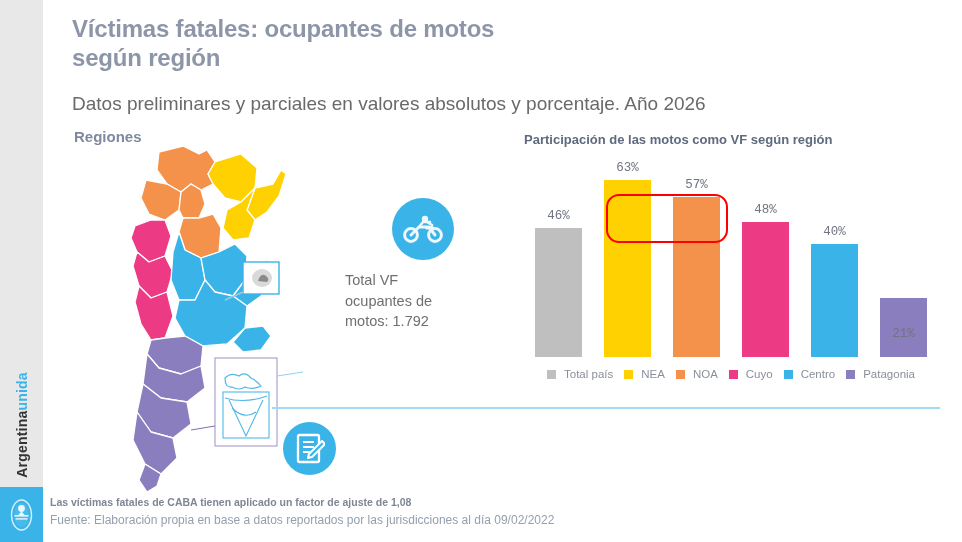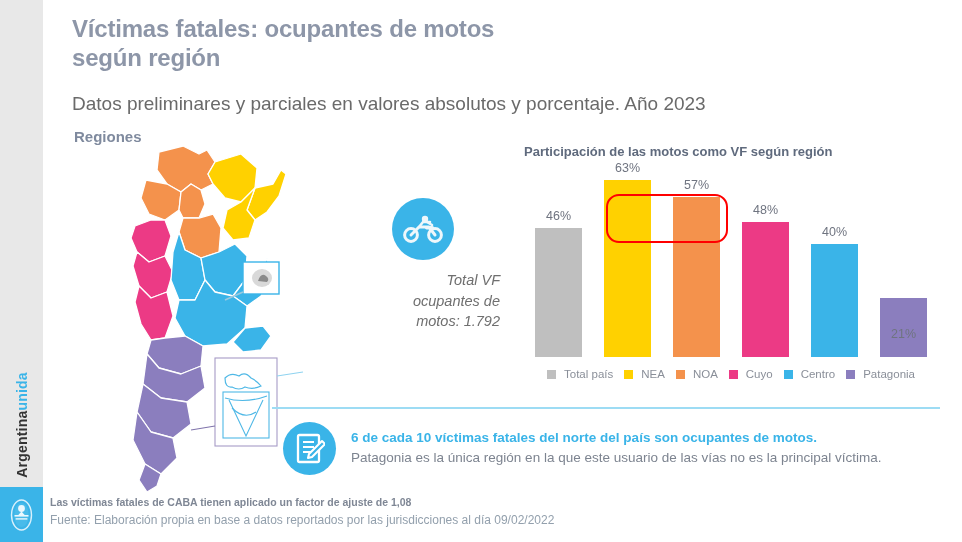--- a/index.html
+++ b/index.html
@@ -44,38 +44,38 @@
 
   
   .regiones-label{
     position:absolute;left:74px;top:128px;
     font-size:15px;font-weight:bold;color:#7f8a9e;
   }
   .map-wrap{position:absolute;left:95px;top:140px;width:215px;height:355px;}
   .map-wrap svg{display:block;}
 
   
-  .kpi{position:absolute;left:345px;top:198px;width:155px;text-align:right;font-style:italic;}
+  .kpi{position:absolute;left:345px;top:198px;width:155px;text-align:left;}
   .kpi-circle{
     width:62px;height:62px;border-radius:50%;background:#3ab4e8;
     margin:0 auto 10px auto;display:flex;align-items:center;justify-content:center;
   }
   .kpi-text{font-size:14.5px;color:#6f6f6f;line-height:1.42;}
 
   
   .chart-title{
-    position:absolute;left:524px;top:144px;
+    position:absolute;left:524px;top:132px;
     font-size:13px;font-weight:bold;color:#5f6a7d;
   }
   .chart{position:absolute;left:524px;top:160px;width:414px;height:200px;}
   .plot{position:absolute;left:0;top:0;width:414px;height:197px;}
   .bar{position:absolute;bottom:0;}
   .bar-label{
     position:absolute;font-size:12.5px;color:#6f7480;
-    text-align:center;white-space:nowrap;
+    text-align:center;white-space:nowrap;font-family:Liberation Mono, monospace;
   }
   .highlight-box{
     position:absolute;left:82px;top:34px;width:122px;height:49px;
     border:2.6px solid #ff0000;border-radius:13px;box-sizing:border-box;
     pointer-events:none;
   }
   .legend{
     position:absolute;left:524px;top:368px;width:414px;
     display:flex;justify-content:center;align-items:center;gap:11px;
   }
@@ -132,21 +132,21 @@
       <rect x="6.5" y="17" width="14" height="1.6" fill="#eaf8fe"></rect>
       <rect x="7.6" y="20.2" width="11.8" height="1.4" fill="#eaf8fe"></rect>
       <path d="M13.5 13.4 L10.3 17 L16.7 17 Z" fill="#eaf8fe"></path>
     </svg>
   </div>
 
   <div class="title">
     <div>Víctimas fatales: ocupantes de motos</div>
     <div>según región</div>
   </div>
-  <div class="subtitle">Datos preliminares y parciales en valores absolutos y porcentaje. Año 2023</div>
+  <div class="subtitle">Datos preliminares y parciales en valores absolutos y porcentaje. Año 2026</div>
 
   <div class="regiones-label">Regiones</div>
 
   <div class="map-wrap">
     <svg width="215" height="355" viewBox="0 0 215 355" aria-hidden="true">
       <g stroke="#ffffff" stroke-width="1.3" stroke-linejoin="round">
 
         <path d="M64 12 L88 6 L104 14 L112 10 L120 22 L113 34 L118 44 L106 50 L96 44 L86 52 L72 44 L62 30 Z" fill="#f4924c"></path>
         <path d="M51 40 L72 44 L86 52 L84 70 L70 80 L54 74 L46 58 Z" fill="#f4924c"></path>
         <path d="M86 52 L96 44 L106 50 L110 64 L104 78 L88 78 L84 70 Z" fill="#f4924c"></path>
@@ -261,24 +261,20 @@
   <div class="callout">
     <div class="callout-icon">
       <svg width="30" height="32" viewBox="0 0 30 32" aria-hidden="true">
         <rect x="3" y="2" width="21" height="27" rx="1.6" fill="none" stroke="#ffffff" stroke-width="2.3"></rect>
         <line x1="8" y1="9" x2="19" y2="9" stroke="#ffffff" stroke-width="2"></line>
         <line x1="8" y1="14" x2="19" y2="14" stroke="#ffffff" stroke-width="2"></line>
         <line x1="8" y1="19" x2="16" y2="19" stroke="#ffffff" stroke-width="2"></line>
         <path d="M27 8 L30 11 L17 24 L13 25 L14 21 Z" fill="#3ab4e8" stroke="#ffffff" stroke-width="2.1" stroke-linejoin="round"></path>
       </svg>
     </div>
-    <div class="callout-body">
-      <div class="callout-strong">6 de cada 10 víctimas fatales del norte del país son ocupantes de motos.</div>
-      <div class="callout-sub">Patagonia es la única región en la que este usuario de las vías no es la principal víctima.</div>
-    </div>
   </div>
 
   <div class="footer">
     <div class="footer-note">Las víctimas fatales de CABA tienen aplicado un factor de ajuste de 1,08</div>
     <div class="footer-src">Fuente: Elaboración propia en base a datos reportados por las jurisdicciones al día 09/02/2022</div>
   </div>
 
 </div>
 
 </body></html>

